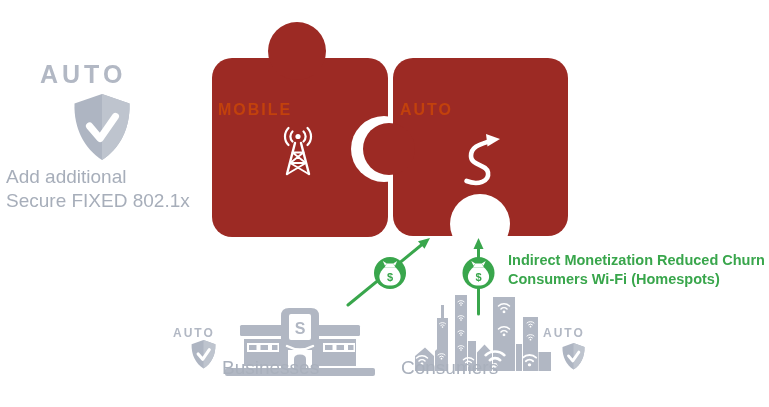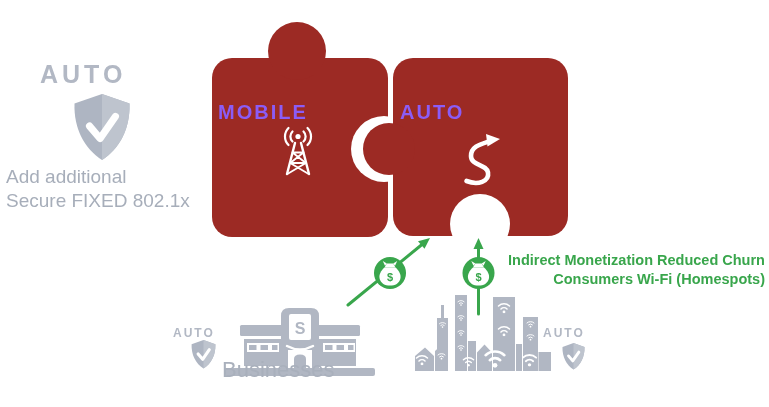--- a/index.html
+++ b/index.html
@@ -5,27 +5,27 @@
   html,body{margin:0;padding:0;background:#fff;}
   .stage{
     position:relative;width:769px;height:407px;background:#ffffff;overflow:hidden;
     font-family:"Liberation Sans",sans-serif;
   }
   .stage svg.layer{position:absolute;left:0;top:0;}
   .t{position:absolute;white-space:nowrap;}
   .center{}
   .auto-big{left:40px;top:60px;width:124px;font-size:25px;font-weight:bold;letter-spacing:4px;color:#B2B8C4;}
   .caption{left:6px;top:165px;width:192px;font-size:19px;line-height:24px;color:#A7AEBA;}
-  .piece-label{width:160px;top:101px;font-size:20px;font-weight:bold;letter-spacing:2px;color:#8b5cf6;}
+  .piece-label{width:160px;top:101px;font-size:16px;font-weight:bold;letter-spacing:2px;color:#c2410c;}
   .mobile-label{left:218px;}
   .fixed-label{left:400px;}
   .green-note{font-size:14.5px;font-weight:bold;line-height:18.5px;color:#39A64C;}
   .b2b-note{left:306px;top:238px;}
-  .community-note{left:508px;top:251px;text-align:right;}
-  .seg-label{top:357px;width:154px;font-size:22px;color:#A9B0BC;}
+  .community-note{left:508px;top:251px;}
+  .seg-label{top:357px;width:154px;font-size:19px;color:#A9B0BC;}
   .businesses-label{left:222px;}
   .consumers-label{left:401px;}
   .auto-small{top:326px;width:62px;font-size:12px;font-weight:bold;letter-spacing:2px;color:#B2B8C4;}
   .auto-small-left{left:173px;}
   .auto-small-right{left:543px;}
   svg text{font-family:"Liberation Sans",sans-serif;}
 </style>
 </head>
 <body>
 
@@ -167,17 +167,18 @@
   <div class="t piece-label mobile-label center">MOBILE</div>
   <div class="t piece-label fixed-label center">AUTO</div>
 
 
   <div class="t green-note community-note">
     <div>Indirect Monetization Reduced Churn</div>
     <div>Consumers Wi-Fi (Homespots)</div>
   </div>
 
   <div class="t seg-label businesses-label center">Businesses</div>
+  <div class="t seg-label consumers-label center">Consumers</div>
 
   <div class="t auto-small auto-small-left center">AUTO</div>
   <div class="t auto-small auto-small-right center">AUTO</div>
 
 </div>
 
 </body></html>

